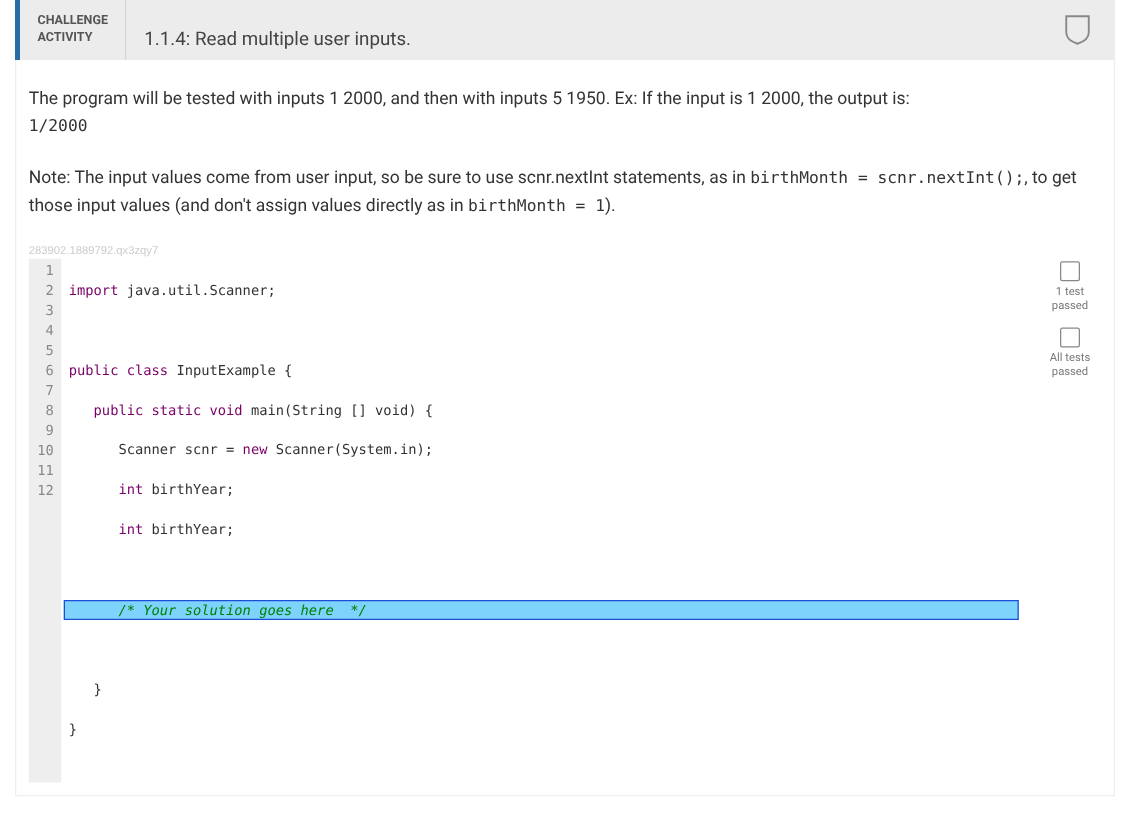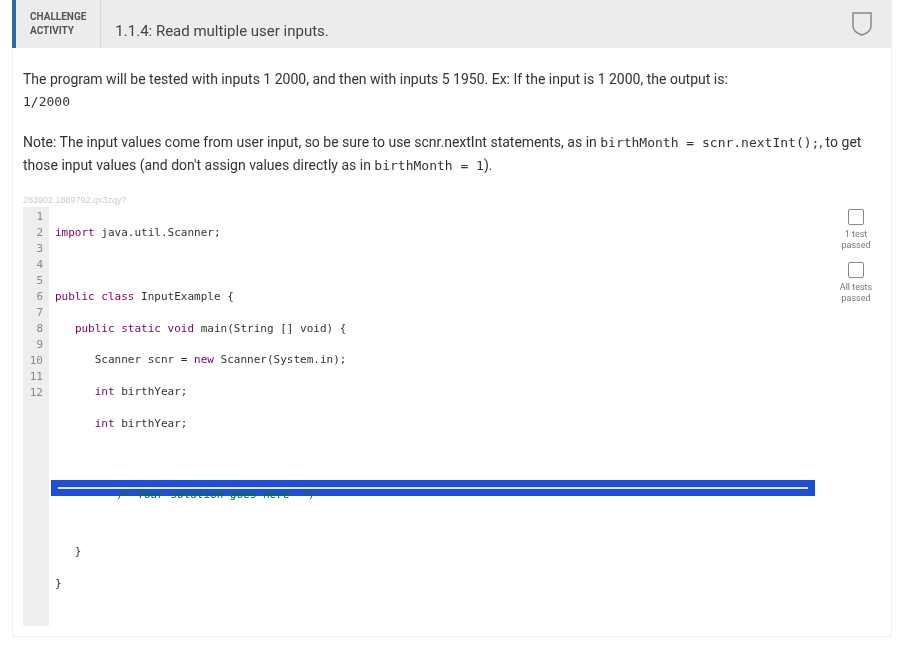--- a/index.html
+++ b/index.html
@@ -100,24 +100,24 @@
   }
   .gutter div { height: 16px; }
   .code-area {
     flex: 1;
     padding: 2px 6px;
     white-space: pre;
     overflow-x: auto;
   }
   .code-line { height: 16px; }
   .hl-line {
-    background: #e5e5e5;
-    border: 7px solid #1d4ed8;
+    background: #7dd3fc;
+    border: 1px solid #1d4ed8;
     margin-left: -4px;
-    padding-left: 20px;
+    padding-left: 3px;
   }
   .tok-kw { color: #7b0066; }
   .tok-cmt { color: #008000; font-style: italic; }
   .status-col {
     width: 50px;
     display: flex;
     flex-direction: column;
     align-items: center;
     gap: 4px;
     padding-top: 2px;

